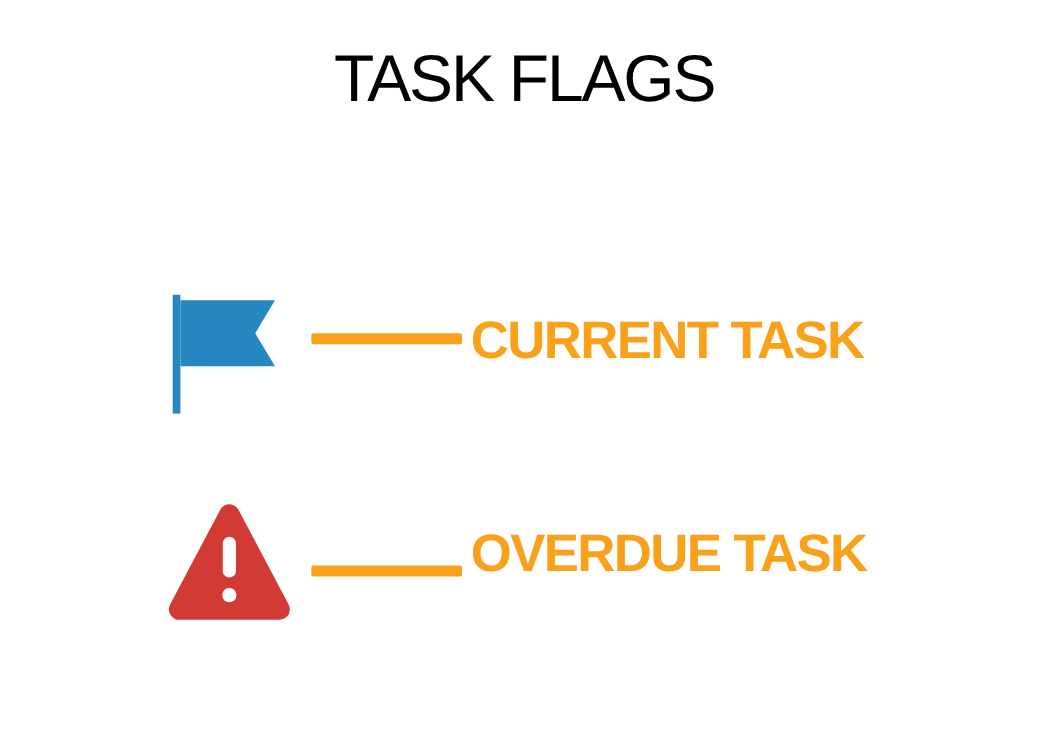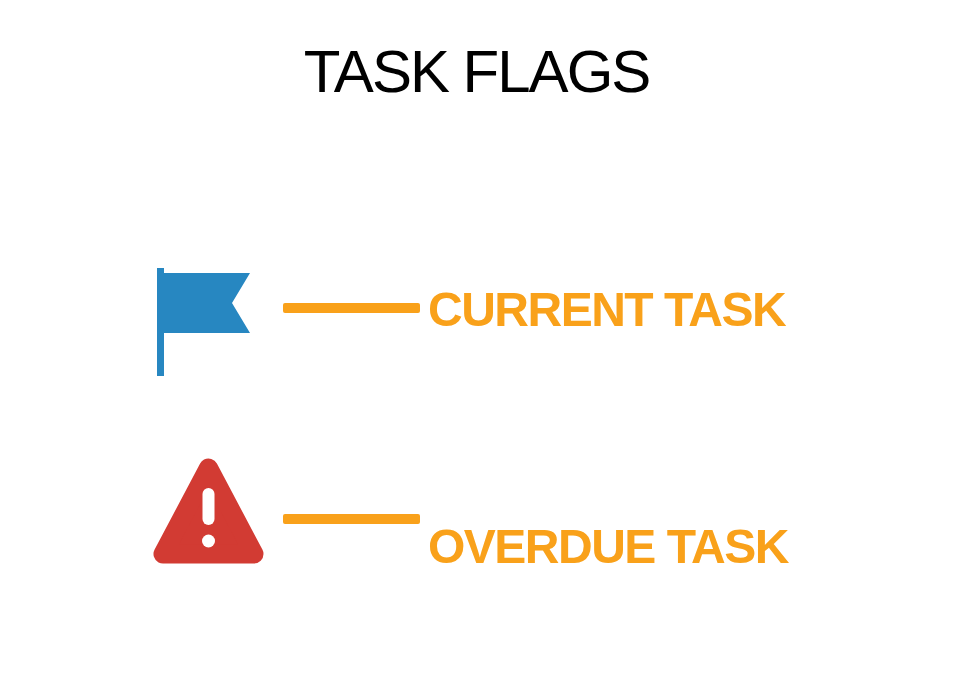--- a/index.html
+++ b/index.html
@@ -56,21 +56,21 @@
     position: absolute;
     left: 428px;
     font-size: 48px;
     line-height: 48px;
     font-weight: 700;
     letter-spacing: -1.5px;
     color: var(--label-text);
     white-space: nowrap;
   }
   .label-1 { top: 286px; text-align: right; }
-  .label-2 { top: 523px; }
+  .label-2 { top: 480px; }
 </style>
 </head>
 <body>
 
 <div class="canvas">
 
   <h1 class="title">TASK FLAGS</h1>
 
   <div>
     <svg class="icon flag-svg" viewBox="0 0 100 112" xmlns="http://www.w3.org/2000/svg" aria-hidden="true">

